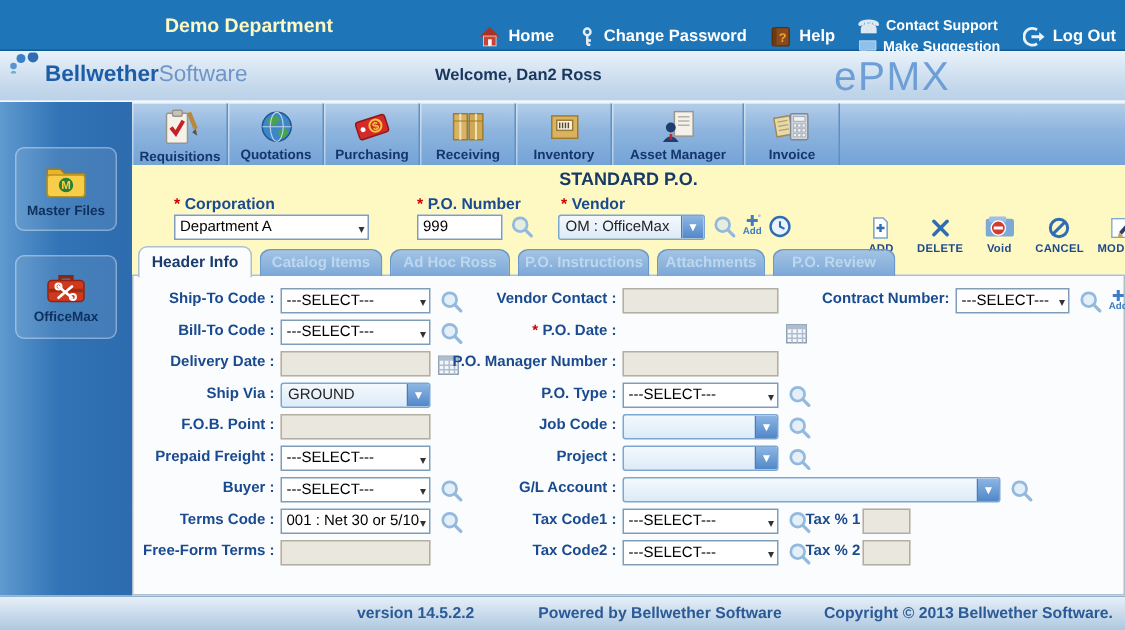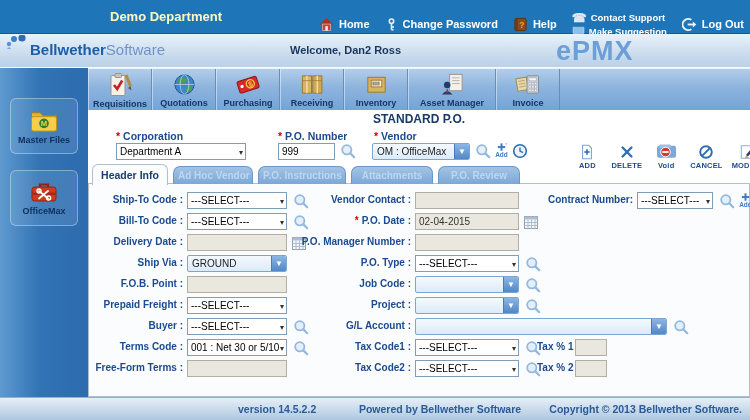--- a/index.html
+++ b/index.html
@@ -33,21 +33,21 @@
   .welcomebar {
     position: absolute; left: 0; top: 34px; width: 750px; height: 34px;
     background: linear-gradient(180deg, #e9f2fa 0%, #c6d9ec 70%, #bad1e8 100%);
     border-bottom: 1px solid #f4f9fd;
   }
   .brand { position: absolute; left: 8px; top: 7px; display: flex; align-items: flex-end; }
   .brand-dots { position: absolute; left: -2px; top: -6px; width: 30px; height: 12px; }
   .brand-bold { font-size: 15px; font-weight: bold; color: #1d5da8; margin-left: 22px; }
   .brand-light { font-size: 15px; color: #6f94c8; }
   .welcome-text { position: absolute; left: 290px; top: 10px; font-size: 11px; font-weight: bold; color: #18365e; }
-  .product-logo { position: absolute; left: 556px; top: 2px; font-size: 27px; font-weight: bold;
+  .product-logo { position: absolute; left: 556px; top: 2px; font-size: 27px; font-weight: normal;
     color: #6d9ed6; letter-spacing: 1px; }
 
   
   .sidebar {
     position: absolute; left: 0; top: 68px; width: 88px; height: 329px;
     background: linear-gradient(90deg, #5f9ad0 0%, #3173b5 45%, #2d6cae 100%);
   }
   .side-btn {
     position: absolute; left: 10px; width: 68px; height: 56px;
     display: flex; flex-direction: column; align-items: center; justify-content: center; gap: 2px;
@@ -64,21 +64,21 @@
   }
   .tb-btn {
     width: 64px; height: 42px; display: flex; flex-direction: column; align-items: center;
     justify-content: center; gap: 1px; cursor: pointer;
     border-right: 1px solid #5f90c4; border-left: 1px solid rgba(255,255,255,0.45);
   }
   .tb-btn.wide { width: 88px; }
   .tb-label { font-size: 9px; font-weight: bold; color: #14366b; white-space: nowrap; }
 
   
-  .content { position: absolute; left: 88px; top: 110px; width: 662px; height: 287px; background: #ffffff; }
+  .content { position: absolute; left: 88px; top: 110px; width: 662px; height: 287px; background: #fef9c3; }
   .po-title { position: absolute; left: 0; top: 2px; width: 662px; text-align: center;
     font-size: 12px; font-weight: bold; color: #173a66; }
 
   .po-row { position: absolute; left: 16px; top: 16px; width: 662px; height: 40px; }
   .fld-label { position: absolute; font-size: 10.5px; font-weight: bold; color: #1a4a8f; white-space: nowrap; }
   .req { color: #cc0000; margin-right: 3px; font-weight: bold; }
 
   .sel {
     position: absolute; height: 17px; background: #fff; border: 1px solid #7f9db9;
     font-size: 10px; color: #000; line-height: 15px; padding: 0 13px 0 3px; cursor: pointer;
@@ -113,21 +113,21 @@
     height: 18px; margin-top: 2px; padding: 0 4px; text-align: center;
     background: linear-gradient(180deg, #a3c3e4, #7ba8d8);
     border: 1px solid #6b98c8; border-bottom: none; border-radius: 7px 7px 0 0;
     font-size: 10px; font-weight: bold; color: #bdd7ee; line-height: 17px; cursor: pointer;
     white-space: nowrap; overflow: hidden;
   }
   .tab.active {
     height: 21px; margin-top: 0; background: #fbfcfd; border: 1px solid #b0bfcc; border-bottom: none;
     border-radius: 6px 6px 0 0; color: #1a3c6e; font-size: 10.5px; line-height: 20px;
   }
-  .tab-w0{width:76px}.tab-w1{width:82px}.tab-w2{width:80px}.tab-w3{width:88px}.tab-w4{width:82px}.tab-w5{width:82px}
+  .tab-w0{width:76px}.tab-w1{width:82px}.tab-w2{width:80px}.tab-w3{width:88px}.tab-w4{width:72px}.tab-w5{width:82px}
 
   
   .panel {
     position: absolute; left: 0; top: 73px; width: 662px; height: 214px;
     background: #fbfcfd; border: 1px solid #b0bfcc; z-index: 2;
   }
   .prow { position: absolute; left: 0; width: 660px; height: 18px; }
   .f-label { position: absolute; font-size: 10px; font-weight: bold; color: #1a4a8f;
     text-align: right; white-space: nowrap; top: 2px; }
   .l-label { left: 2px; width: 92px; }
@@ -477,21 +477,22 @@
                 <path d="M8 12 l-1.2 4.4 4.4 -1.2 z" fill="#caa25a"></path>
               </svg>
             </span>
           <span class="action-label">MODIFY</span>
         </div>
       </div>
     </div>
 
     <div class="tabs">
       <div class="tab active tab-w0">Header Info</div>
-      <div class="tab tab-w2">Ad Hoc Vendor</div>
+      <div class="tab tab-w1">Catalog Items</div>
+      <div class="tab tab-w2">Ad Hoc Ross</div>
       <div class="tab tab-w3">P.O. Instructions</div>
       <div class="tab tab-w4">Attachments</div>
       <div class="tab tab-w5">P.O. Review</div>
     </div>
 
     <div class="panel">
 
       <div class="prow" style="top:8px">
         <span class="f-label l-label">Ship-To Code :</span>
         <div class="sel l-ctl"><span>---SELECT---</span><span class="sel-arr">▾</span></div>
@@ -524,21 +525,20 @@
       <div class="prow" style="top:29px">
         <span class="f-label l-label">Bill-To Code :</span>
         <div class="sel l-ctl"><span>---SELECT---</span><span class="sel-arr">▾</span></div>
         <span class="icon16 l-mag">
             <svg width="16" height="16" viewBox="0 0 16 16">
               <circle cx="6.8" cy="6.8" r="4.6" fill="rgba(210,228,244,.55)" stroke="#93b9de" stroke-width="1.8"></circle>
               <line x1="10.4" y1="10.4" x2="14.2" y2="14.2" stroke="#93b9de" stroke-width="2.2" stroke-linecap="round"></line>
             </svg>
           </span>
         <span class="f-label m-label"><span class="req">*</span><span>P.O. Date :</span></span>
-        <div class="dis m-ctl">02-04-2015</div>
         <span class="icon16 m-cal">
             <svg width="16" height="16" viewBox="0 0 16 16">
               <rect x="1.5" y="2.5" width="13" height="12" fill="#f4f7fa" stroke="#90a0b4"></rect>
               <rect x="1.5" y="2.5" width="13" height="3" fill="#aebdd0"></rect>
               <g stroke="#aebdd0" stroke-width="1">
                 <line x1="5" y1="5.5" x2="5" y2="14.5"></line>
                 <line x1="8.5" y1="5.5" x2="8.5" y2="14.5"></line>
                 <line x1="12" y1="5.5" x2="12" y2="14.5"></line>
                 <line x1="1.5" y1="8.5" x2="14.5" y2="8.5"></line>
                 <line x1="1.5" y1="11.5" x2="14.5" y2="11.5"></line>

